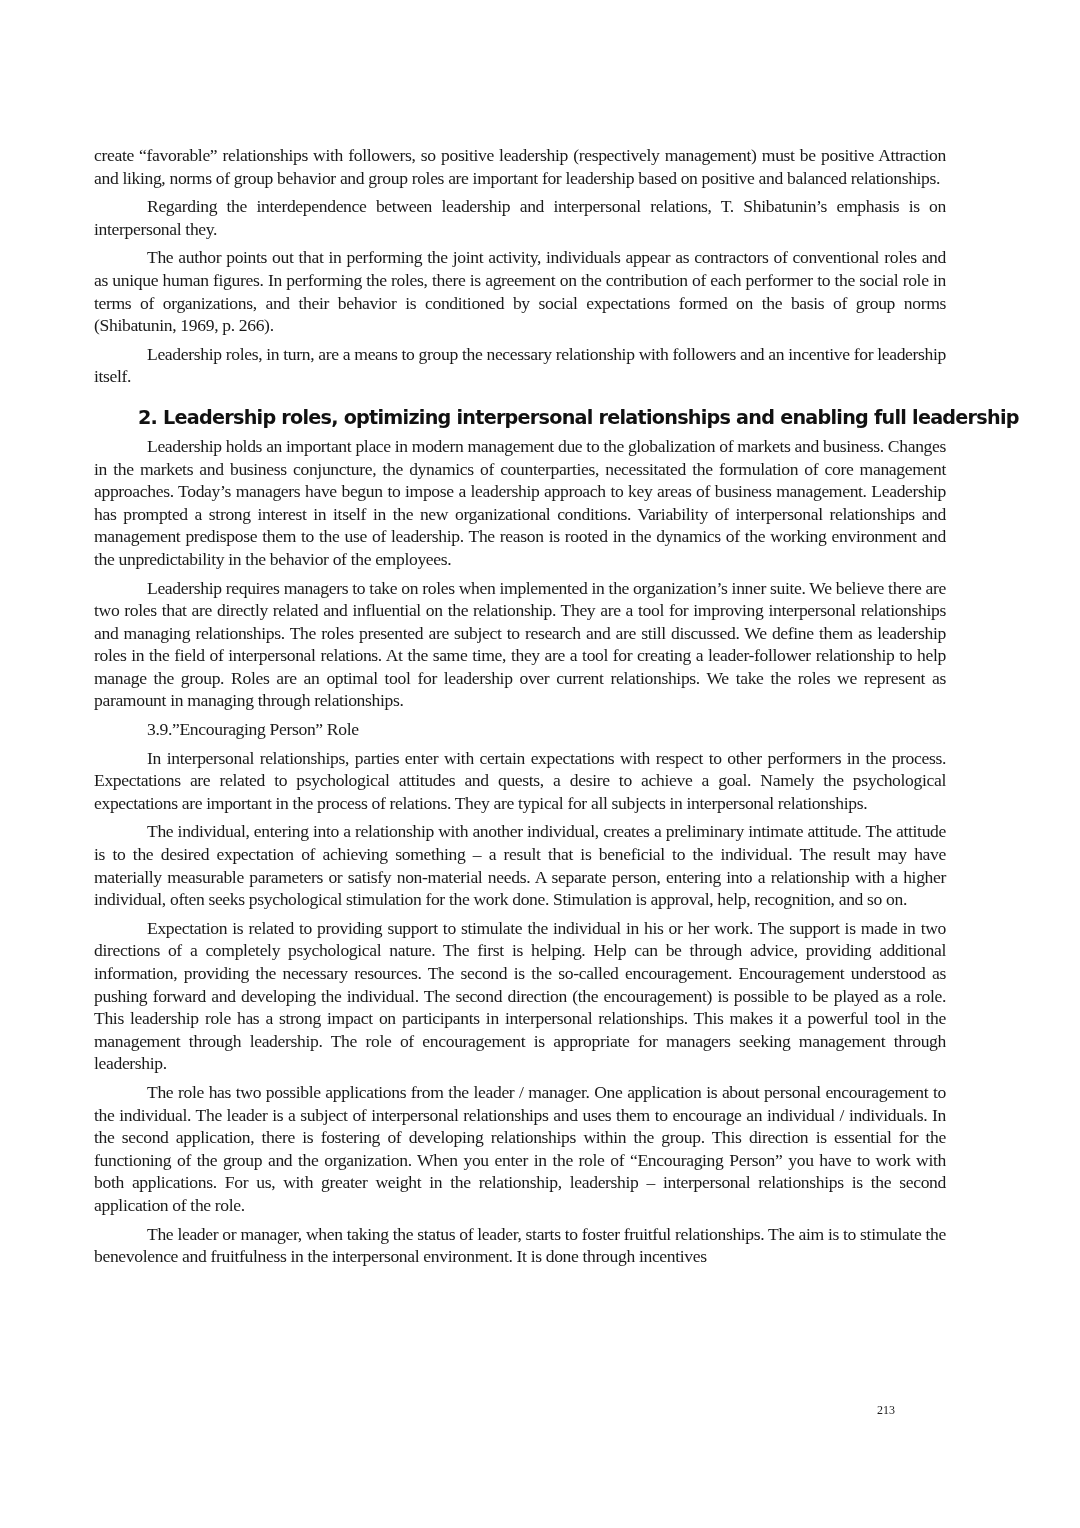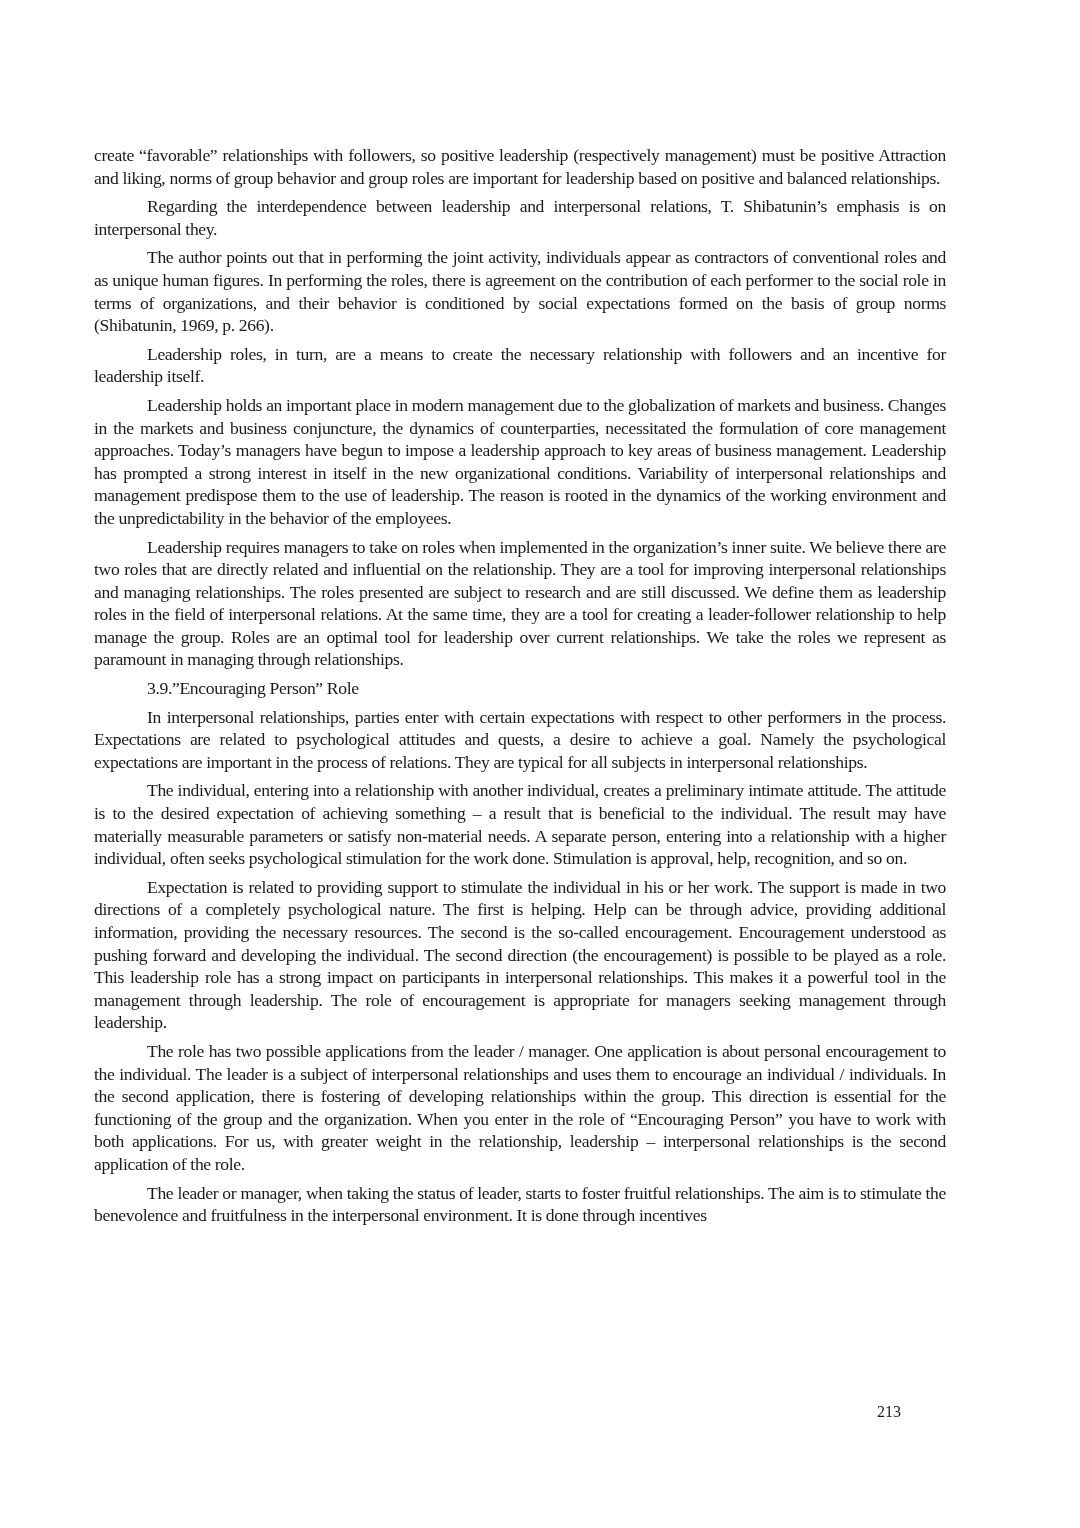--- a/index.html
+++ b/index.html
@@ -47,34 +47,35 @@
       color: #111111;
     }
     .subheading {
       text-indent: 53px;
     }
     .page-number {
       position: absolute;
       left: 877px;
       top: 1403px;
       font-family: "Liberation Serif", "DejaVu Serif", serif;
-      font-size: 16px;
+      font-size: 12px;
       color: #1a1a1a;
     }
   </style>
 </head>
 <body>
 
 <div class="page">
   <div class="textblock">
     <p class="noindent">create “favorable” relationships with followers, so positive leadership (respectively management) must be positive Attraction and liking, norms of group behavior and group roles are important for leadership based on positive and balanced relationships.</p>
     <p>Regarding the interdependence between leadership and interpersonal relations, T. Shibatunin’s emphasis is on interpersonal they.</p>
     <p>The author points out that in performing the joint activity, individuals appear as contractors of conventional roles and as unique human figures. In performing the roles, there is agreement on the contribution of each performer to the social role in terms of organizations, and their behavior is conditioned by social expectations formed on the basis of group norms (Shibatunin, 1969, p. 266).</p>
-    <p>Leadership roles, in turn, are a means to create the necessary relationship with followers and an incentive for leadership itself.</p>
+    <p>Leadership roles, in turn, are a means to group the necessary relationship with followers and an incentive for leadership itself.</p>
 
+    <div class="heading">2. Leadership roles, optimizing interpersonal relationships and enabling full leadership</div>
 
     <p>Leadership holds an important place in modern management due to the globalization of markets and business. Changes in the markets and business conjuncture, the dynamics of counterparties, necessitated the formulation of core management approaches. Today’s managers have begun to impose a leadership approach to key areas of business management. Leadership has prompted a strong interest in itself in the new organizational conditions. Variability of interpersonal relationships and management predispose them to the use of leadership. The reason is rooted in the dynamics of the working environment and the unpredictability in the behavior of the employees.</p>
     <p>Leadership requires managers to take on roles when implemented in the organization’s inner suite. We believe there are two roles that are directly related and influential on the relationship. They are a tool for improving interpersonal relationships and managing relationships. The roles presented are subject to research and are still discussed. We define them as leadership roles in the field of interpersonal relations. At the same time, they are a tool for creating a leader-follower relationship to help manage the group. Roles are an optimal tool for leadership over current relationships. We take the roles we represent as paramount in managing through relationships.</p>
 
     <p class="subheading">3.9.”Encouraging Person” Role</p>
 
     <p>In interpersonal relationships, parties enter with certain expectations with respect to other performers in the process. Expectations are related to psychological attitudes and quests, a desire to achieve a goal. Namely the psychological expectations are important in the process of relations. They are typical for all subjects in interpersonal relationships.</p>
     <p>The individual, entering into a relationship with another individual, creates a preliminary intimate attitude. The attitude is to the desired expectation of achieving something – a result that is beneficial to the individual. The result may have materially measurable parameters or satisfy non-material needs. A separate person, entering into a relationship with a higher individual, often seeks psychological stimulation for the work done. Stimulation is approval, help, recognition, and so on.</p>
     <p>Expectation is related to providing support to stimulate the individual in his or her work. The support is made in two directions of a completely psychological nature. The first is helping. Help can be through advice, providing additional information, providing the necessary resources. The second is the so-called encouragement. Encouragement understood as pushing forward and developing the individual. The second direction (the encouragement) is possible to be played as a role. This leadership role has a strong impact on participants in interpersonal relationships. This makes it a powerful tool in the management through leadership. The role of encouragement is appropriate for managers seeking management through leadership.</p>
     <p>The role has two possible applications from the leader / manager. One application is about personal encouragement to the individual. The leader is a subject of interpersonal relationships and uses them to encourage an individual / individuals. In the second application, there is fostering of developing relationships within the group. This direction is essential for the functioning of the group and the organization. When you enter in the role of “Encouraging Person” you have to work with both applications. For us, with greater weight in the relationship, leadership – interpersonal relationships is the second application of the role.</p>

